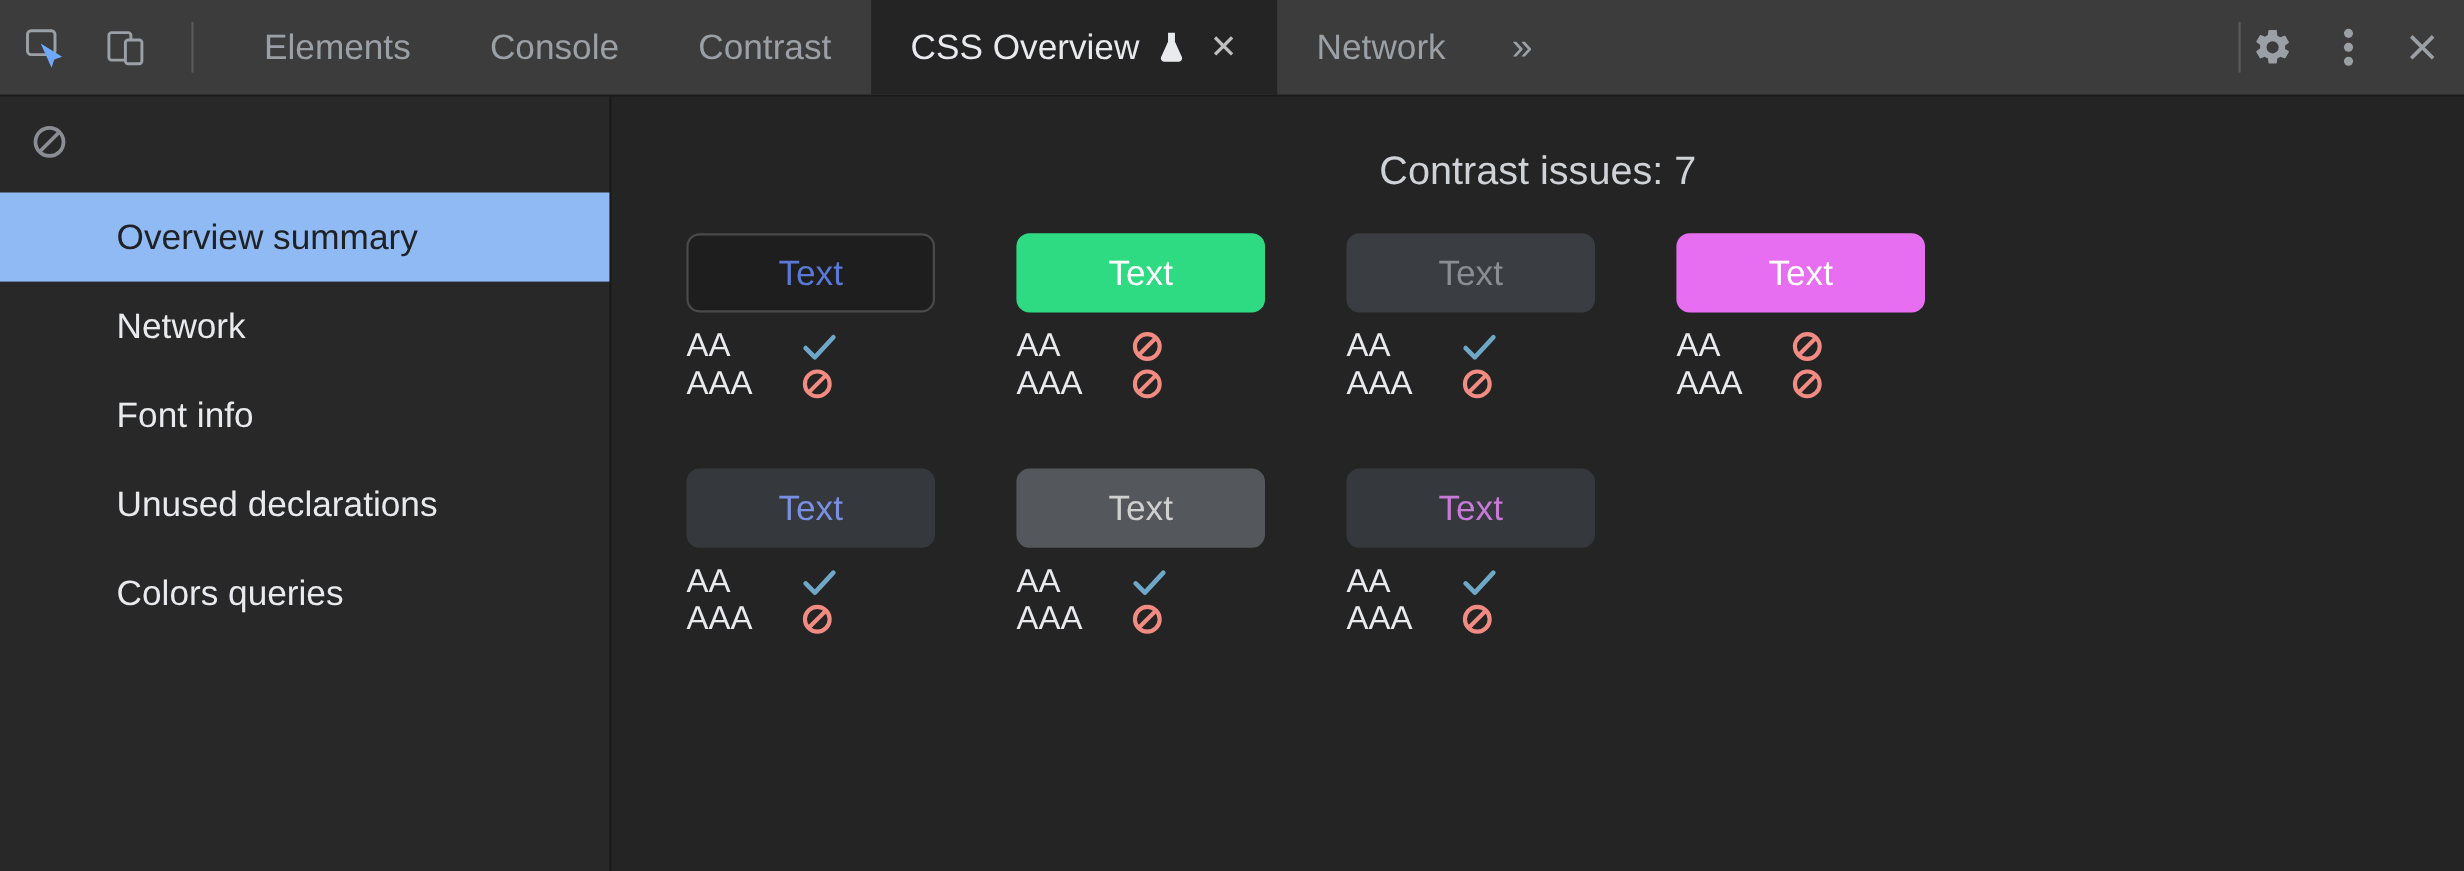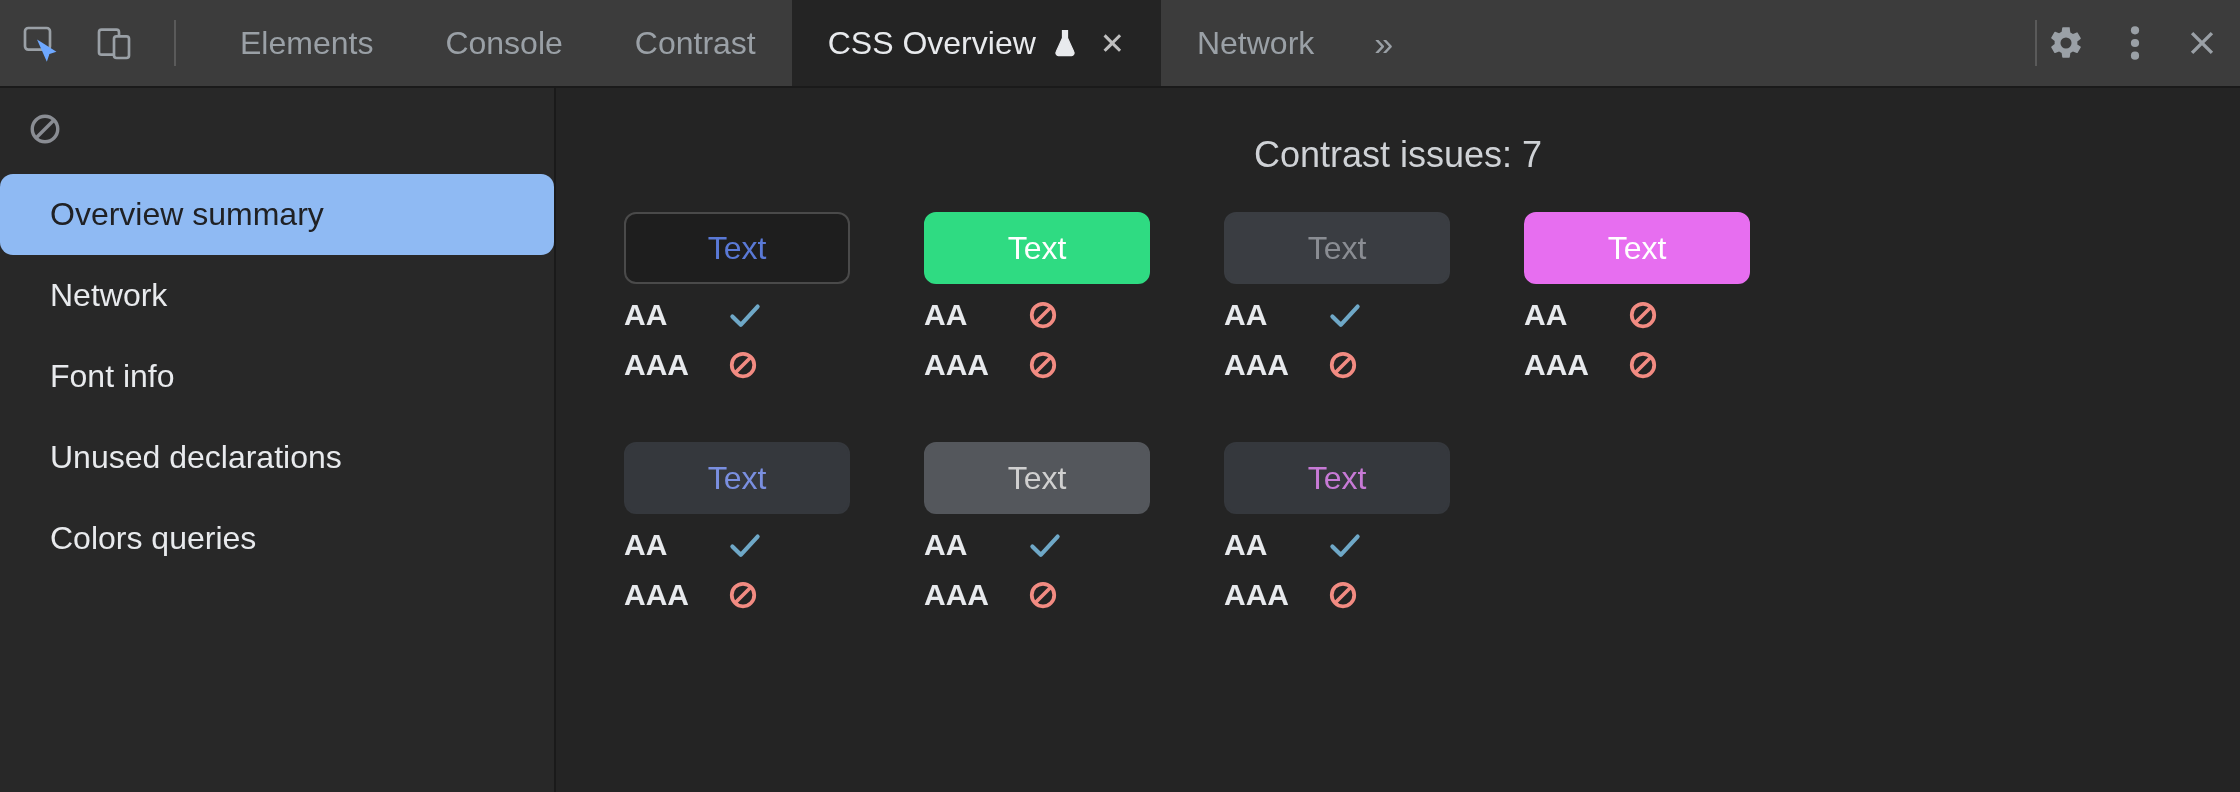--- a/index.html
+++ b/index.html
@@ -91,24 +91,23 @@
     width: 556px;
     background: #282828;
     border-right: 2px solid #1a1a1a;
     padding-top: 14px;
   }
   .sidebar .clear-row {
     padding: 10px 28px 24px 28px;
   }
   .side-item {
     font-size: 32px;
-    padding: 22px 28px 22px 50px;
+    padding: 22px 28px 22px 106px;
     color: #e8eaed;
     cursor: default;
-    border-radius: 13px;
   }
   .side-item.selected {
     background: #8fbaf3;
     color: #202124;
   }
 
   
   .content {
     flex: 1;
     padding: 46px 68px;
@@ -139,22 +138,21 @@
     display: flex;
     align-items: center;
     justify-content: center;
     font-size: 32px;
     margin-bottom: 14px;
     border: 2px solid rgba(0,0,0,0);
   }
   .ratings {
     display: flex;
     flex-direction: column;
-    gap: 16px;
-    font-weight: bold;
+    gap: 0;
   }
   .rating-row {
     display: flex;
     align-items: center;
     gap: 28px;
     font-size: 30px;
     color: #e8eaed;
   }
   .rating-row .label { width: 76px; }
 

